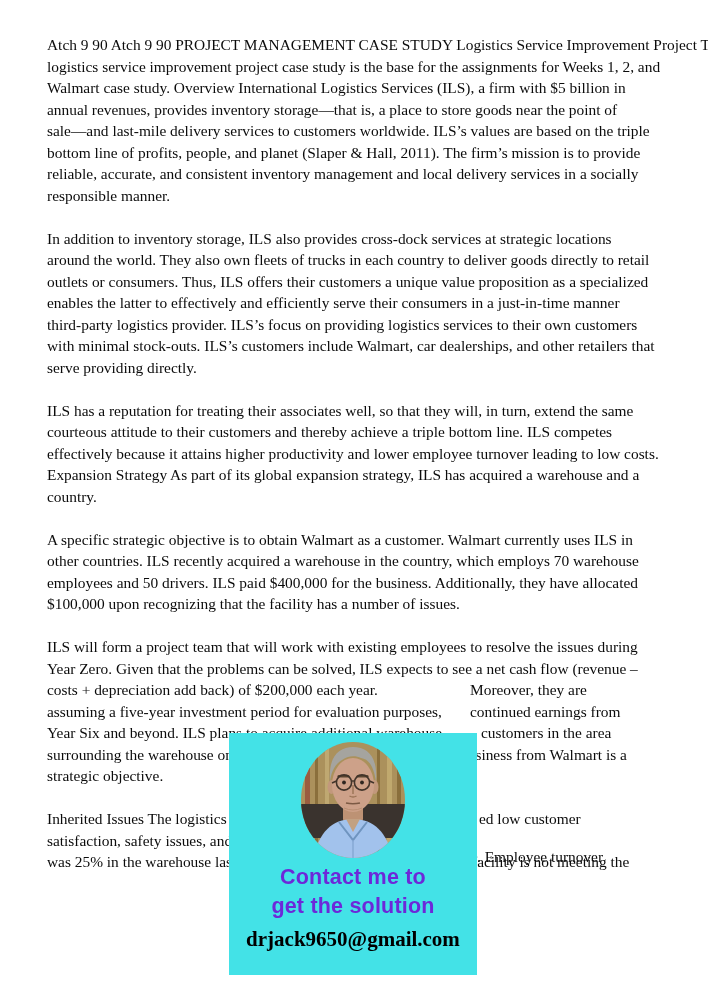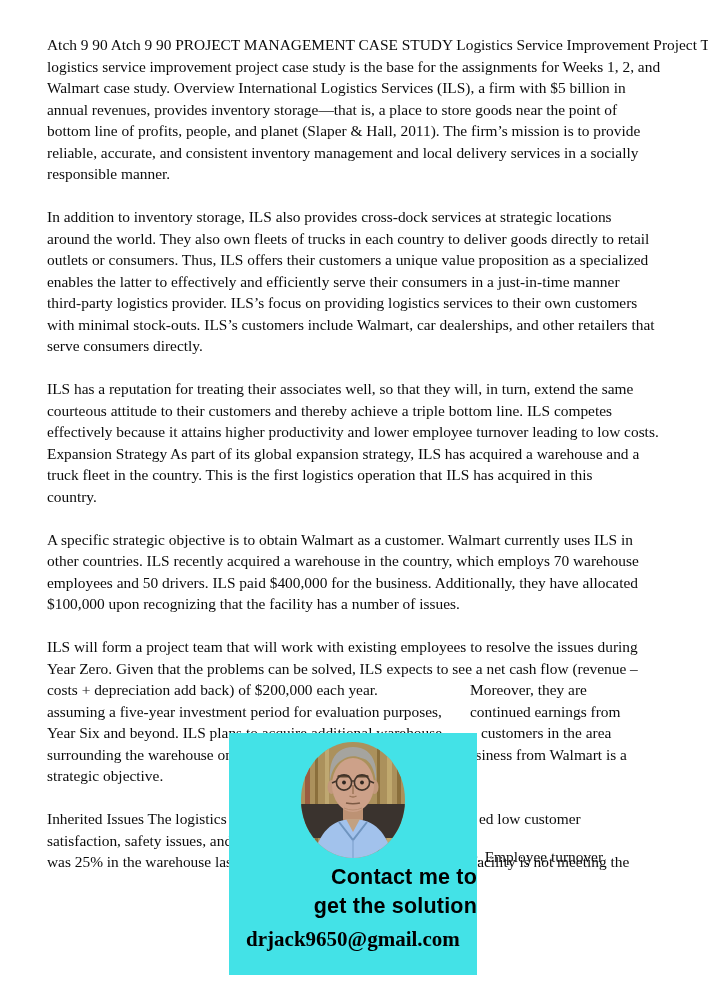--- a/index.html
+++ b/index.html
@@ -57,39 +57,39 @@
 </style>
 </head>
 <body style="background: rgb(255, 255, 255);">
 
 <div class="document-text" style="color: rgb(11, 11, 11);">
     <div class="paragraph">
       <div class="line">Atch 9 90 Atch 9 90 PROJECT MANAGEMENT CASE STUDY Logistics Service Improvement Project The</div>
       <div class="line">logistics service improvement project case study is the base for the assignments for Weeks 1, 2, and</div>
       <div class="line">Walmart case study. Overview International Logistics Services (ILS), a firm with $5 billion in</div>
       <div class="line">annual revenues, provides inventory storage—that is, a place to store goods near the point of</div>
+      <div class="line">sale—and last-mile delivery services to customers worldwide. ILS’s values are based on the triple</div>
       <div class="line">bottom line of profits, people, and planet (Slaper &amp; Hall, 2011). The firm’s mission is to provide</div>
       <div class="line">reliable, accurate, and consistent inventory management and local delivery services in a socially</div>
       <div class="line">responsible manner.</div>
     </div>
     <div class="paragraph">
       <div class="line">In addition to inventory storage, ILS also provides cross-dock services at strategic locations</div>
       <div class="line">around the world. They also own fleets of trucks in each country to deliver goods directly to retail</div>
       <div class="line">outlets or consumers. Thus, ILS offers their customers a unique value proposition as a specialized</div>
       <div class="line">enables the latter to effectively and efficiently serve their consumers in a just-in-time manner</div>
       <div class="line">third-party logistics provider. ILS’s focus on providing logistics services to their own customers</div>
       <div class="line">with minimal stock-outs. ILS’s customers include Walmart, car dealerships, and other retailers that</div>
-      <div class="line">serve consumers directly.</div>
+      <div class="line">serve providing directly.</div>
     </div>
     <div class="paragraph">
       <div class="line">ILS has a reputation for treating their associates well, so that they will, in turn, extend the same</div>
       <div class="line">courteous attitude to their customers and thereby achieve a triple bottom line. ILS competes</div>
       <div class="line">effectively because it attains higher productivity and lower employee turnover leading to low costs.</div>
       <div class="line">Expansion Strategy As part of its global expansion strategy, ILS has acquired a warehouse and a</div>
-      <div class="line">truck fleet in the country. This is the first logistics operation that ILS has acquired in this</div>
       <div class="line">country.</div>
     </div>
     <div class="paragraph">
       <div class="line">A specific strategic objective is to obtain Walmart as a customer. Walmart currently uses ILS in</div>
       <div class="line">other countries. ILS recently acquired a warehouse in the country, which employs 70 warehouse</div>
       <div class="line">employees and 50 drivers. ILS paid $400,000 for the business. Additionally, they have allocated</div>
       <div class="line">$100,000 upon recognizing that the facility has a number of issues.</div>
     </div>
     <div class="paragraph">
       <div class="line">ILS will form a project team that will work with existing employees to resolve the issues during</div>
@@ -152,18 +152,18 @@
       </g>
 
       <circle cx="43" cy="40.5" r="1.9" fill="#2e2620"></circle>
       <circle cx="61" cy="40.5" r="1.9" fill="#2e2620"></circle>
 
       <path d="M52 43 L52 52 M48.5 54 Q52 56 55.5 54" stroke="#9a7355" stroke-width="1.4" fill="none"></path>
       <path d="M45 61 Q52 62.5 59 61" stroke="#7c5a44" stroke-width="1.7" fill="none"></path>
       <path d="M43 66 Q52 70 61 66" stroke="#b98f72" stroke-width="1" fill="none"></path>
     </g>
   </svg>
-  <div class="overlay-heading" style="color: #000000; text-align: right;">
+  <div class="overlay-heading" style="color: #6d28d9;">
     <div>Contact me to</div>
     <div>get the solution</div>
   </div>
   <div class="overlay-email" style="color: rgb(0, 0, 0);">drjack9650@gmail.com</div>
 </div>
 
 </body></html>

